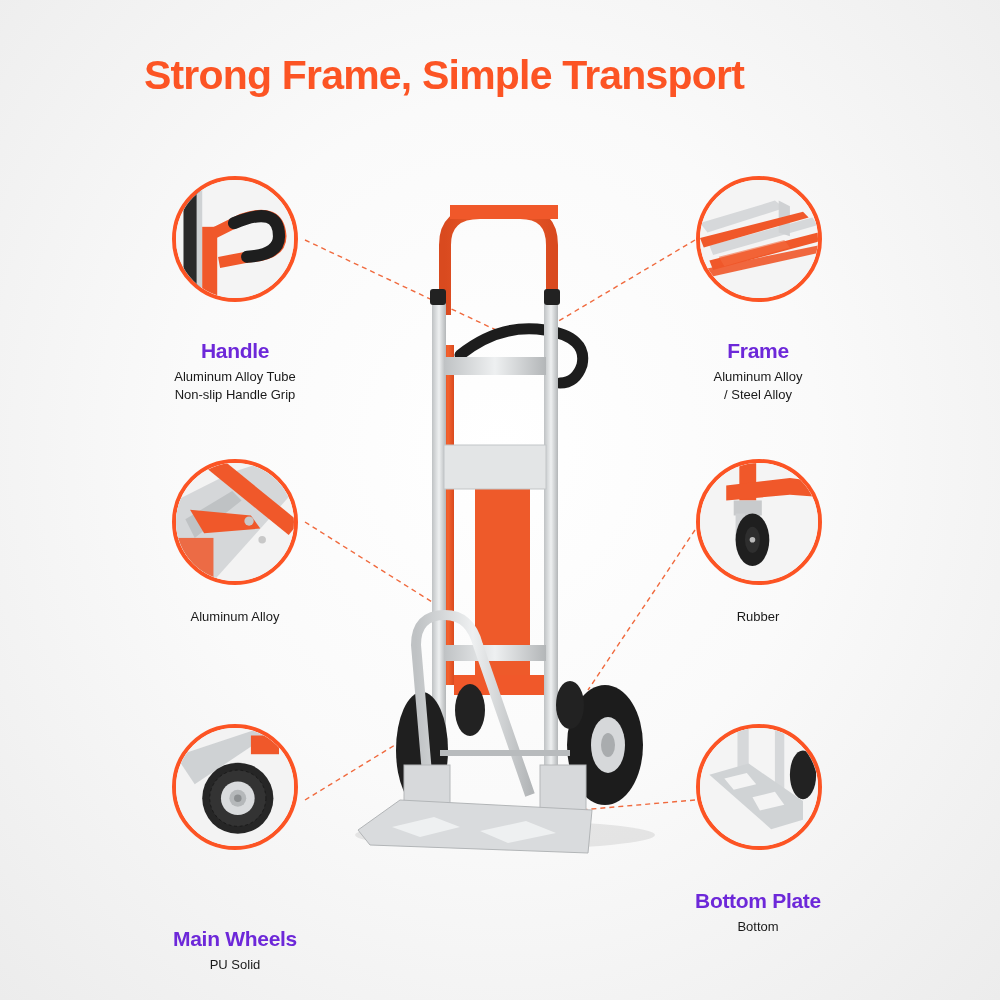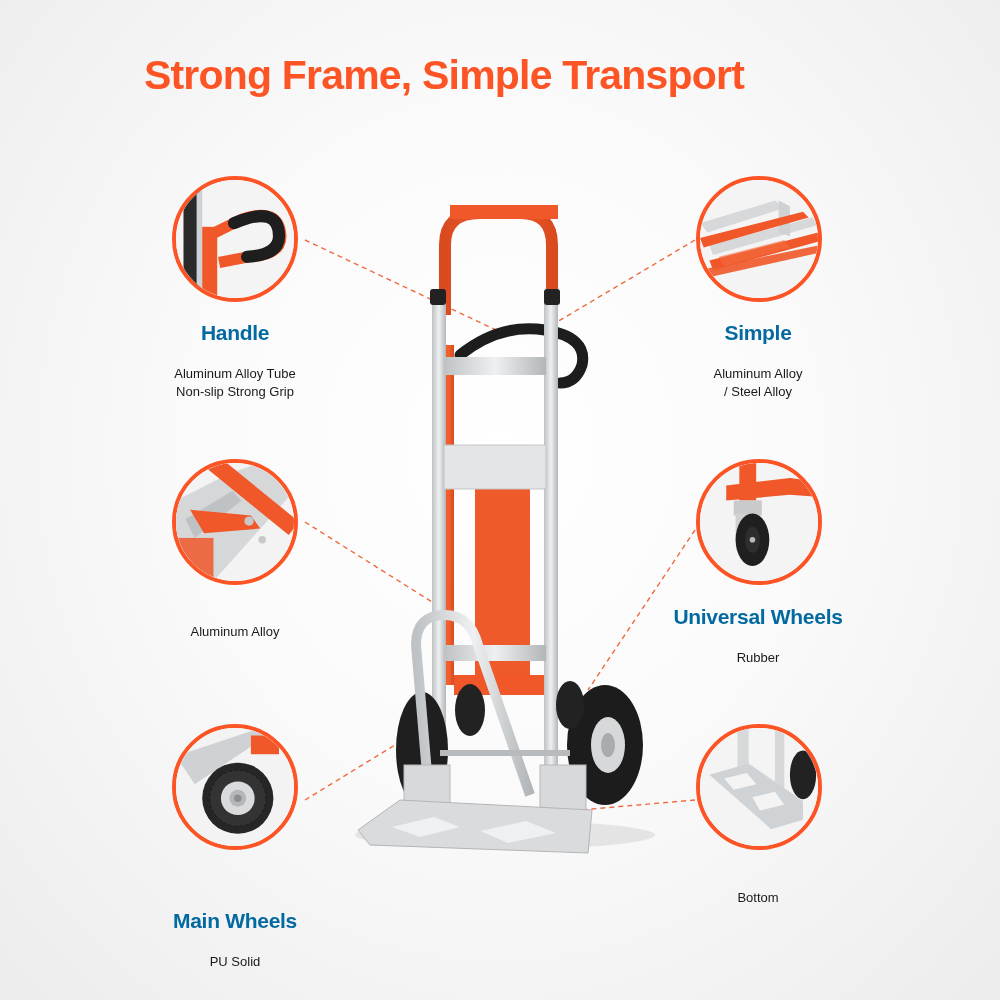--- a/index.html
+++ b/index.html
@@ -11,22 +11,22 @@
   .title {
     position:absolute; top:52px; left:0; width:888px; text-align:center;
     font-weight:700; font-size:41px; letter-spacing:-0.8px; color:#fc5424;
   }
   .circle {
     position:absolute; width:126px; height:126px; border-radius:50%;
     border:4px solid #fc5424; background:#f6f6f6; overflow:hidden; box-sizing:border-box;
   }
   .circle svg { width:100%; height:100%; display:block; }
   .feature { position:absolute; width:200px; text-align:center; }
-  .feature .name { font-weight:700; font-size:21px; color:#0369a1; letter-spacing:-0.3px; line-height:26px; }
-  .feature .desc { font-size:13px; color:#1a1a1a; line-height:18px; margin-top:19px; }
+  .feature .name { font-weight:700; font-size:21px; color:#6d28d9; letter-spacing:-0.3px; line-height:26px;margin-top:18px; }
+  .feature .desc { font-size:13px; color:#1a1a1a; line-height:18px; margin-top:4px; }
   .leader { position:absolute; left:0; top:0; width:1000px; height:1000px; pointer-events:none; }
   .truck { position:absolute; left:330px; top:205px; width:340px; height:650px; }
 </style>
 </head>
 <body>
 
 <div class="title">Strong Frame, Simple Transport</div>
 
 <svg class="leader" viewBox="0 0 1000 1000">
   <g stroke="#f06a3e" stroke-width="1.4" stroke-dasharray="5 4" fill="none">
@@ -46,21 +46,21 @@
     <rect x="22" y="0" width="6" height="126" fill="#cfd2d4"></rect>
     <rect x="28" y="50" width="16" height="80" fill="#f0582a"></rect>
     <path d="M38 58 L70 42 Q110 28 112 60 Q112 80 78 82 L46 88" stroke="#f0582a" stroke-width="12" fill="none"></path>
     <path d="M62 46 Q110 26 110 60 Q110 80 76 82" stroke="#1e1e1e" stroke-width="13" fill="none" stroke-linecap="round"></path>
   </svg>
 </div>
 <div class="feature" style="left:135px;top:320px;">
   <div class="name">Handle</div>
   <div class="desc">
     <div>Aluminum Alloy Tube</div>
-    <div>Non-slip Strong Grip</div>
+    <div>Non-slip Handle Grip</div>
   </div>
 </div>
 
 <div class="circle" style="left:172px;top:459px;">
   <svg viewBox="0 0 126 126">
     <rect width="126" height="126" fill="#f3f3f3"></rect>
     <polygon points="0,40 60,10 90,0 126,0 126,30 40,126 0,126" fill="#d5d7d9"></polygon>
     <polygon points="10,60 60,30 70,40 20,80" fill="#bfc2c4"></polygon>
     <path d="M40 0 L126 70" stroke="#f0582a" stroke-width="18"></path>
     <polygon points="15,50 80,56 90,70 30,75" fill="#f0582a"></polygon>
@@ -100,58 +100,58 @@
     <polygon points="0,46 80,22 90,30 8,56" fill="#d6d8da"></polygon>
     <polygon points="10,70 120,40 126,48 14,80" fill="#d6d8da"></polygon>
     <polygon points="84,22 96,28 96,60 84,56" fill="#cfd1d3"></polygon>
     <polygon points="0,62 110,34 116,40 4,72" fill="#f0582a"></polygon>
     <polygon points="10,86 126,56 126,66 14,96" fill="#f0582a"></polygon>
     <polygon points="0,96 126,70 126,78 0,106" fill="#f0582a" opacity="0.9"></polygon>
     <polygon points="20,82 90,64 96,72 26,92" fill="#f46a40" opacity="0.6"></polygon>
   </svg>
 </div>
 <div class="feature" style="left:658px;top:320px;">
-  <div class="name">Simple</div>
+  <div class="name">Frame</div>
   <div class="desc">
     <div>Aluminum Alloy</div>
     <div>/ Steel Alloy</div>
   </div>
 </div>
 
 <div class="circle" style="left:696px;top:459px;">
   <svg viewBox="0 0 126 126">
     <rect width="126" height="126" fill="#f4f4f4"></rect>
     <rect x="42" y="0" width="18" height="40" fill="#f0582a"></rect>
     <polygon points="28,24 96,16 126,20 126,36 96,34 28,40" fill="#f0582a"></polygon>
     <rect x="36" y="40" width="30" height="16" fill="#c8cacc"></rect>
     <rect x="38" y="54" width="10" height="30" fill="#cfd1d3"></rect>
     <ellipse cx="56" cy="82" rx="18" ry="28" fill="#1f1f1f"></ellipse>
     <ellipse cx="56" cy="82" rx="8" ry="14" fill="#2e2e2e"></ellipse>
     <circle cx="56" cy="82" r="3" fill="#bbb"></circle>
   </svg>
 </div>
 <div class="feature" style="left:658px;top:604px;">
-  <div class="name">Universal Wheels</div>
   <div class="desc">
     <div>Rubber</div>
   </div>
 </div>
 
 <div class="circle" style="left:696px;top:724px;">
   <svg viewBox="0 0 126 126">
     <rect width="126" height="126" fill="#f4f4f4"></rect>
     <rect x="40" y="0" width="12" height="50" fill="#d6d8da"></rect>
     <rect x="80" y="0" width="10" height="80" fill="#d6d8da"></rect>
     <ellipse cx="110" cy="50" rx="14" ry="26" fill="#222"></ellipse>
     <polygon points="10,50 52,38 110,78 110,98 76,108" fill="#d0d3d5"></polygon>
     <polygon points="26,54 50,48 60,60 36,66" fill="#f4f4f4"></polygon>
     <polygon points="56,74 80,68 90,82 64,88" fill="#f4f4f4"></polygon>
   </svg>
 </div>
 <div class="feature" style="left:658px;top:870px;">
+  <div class="name">Bottom Plate</div>
   <div class="desc">
     <div>Bottom</div>
   </div>
 </div>
 
 <svg class="truck" viewBox="0 0 340 650">
   <defs>
     <linearGradient id="alu" x1="0" x2="1">
       <stop offset="0" stop-color="#bfc2c4"></stop>
       <stop offset="0.5" stop-color="#eef0f1"></stop>

